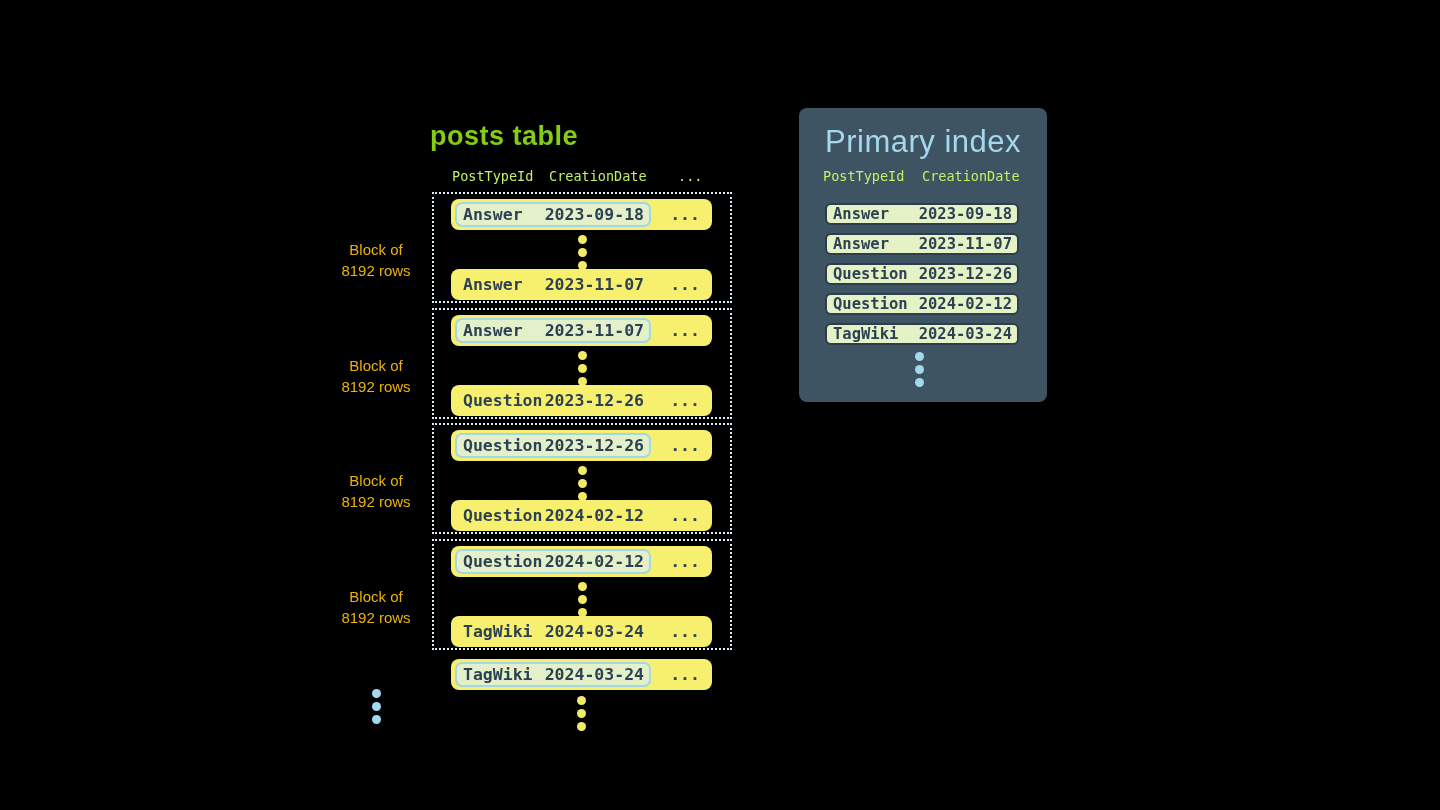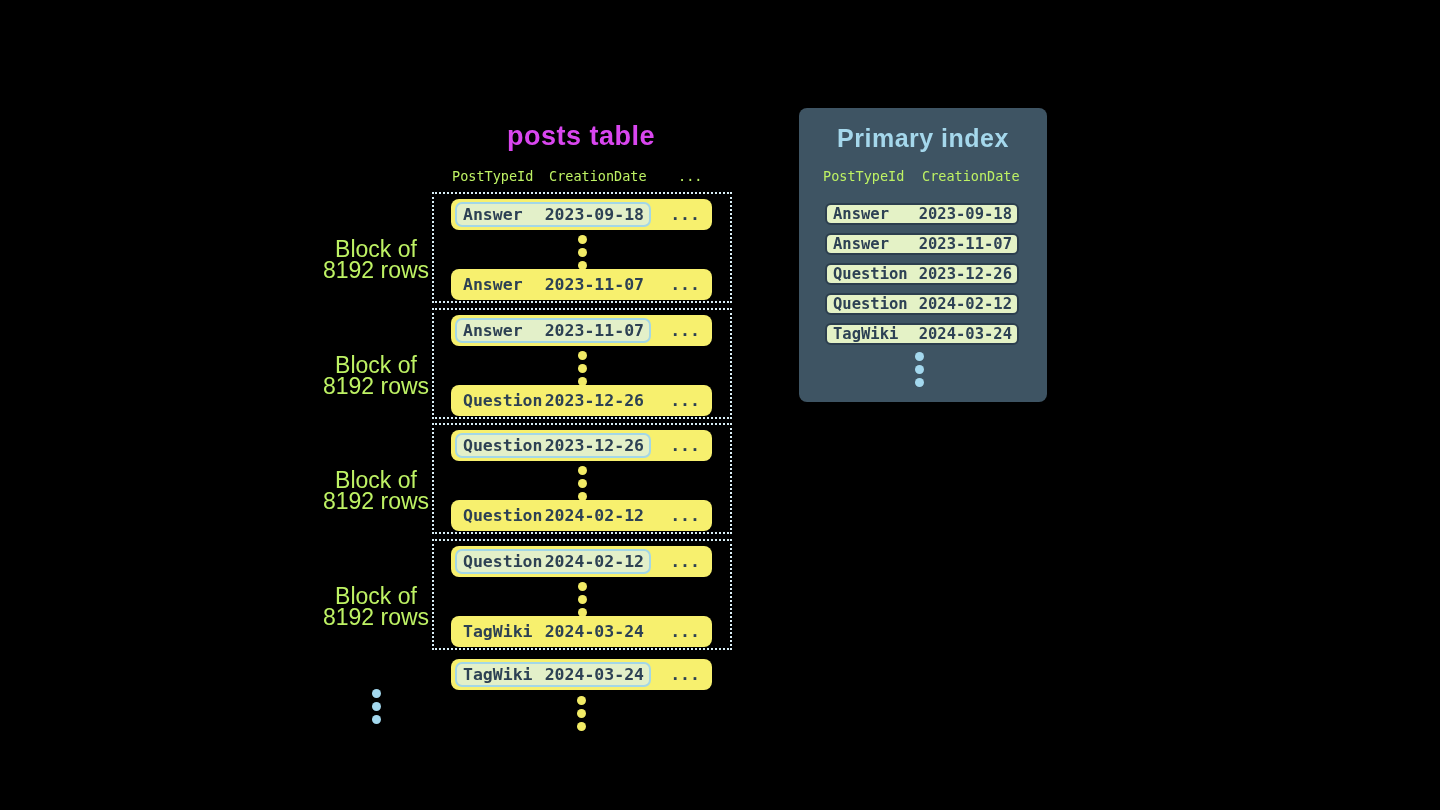--- a/index.html
+++ b/index.html
@@ -8,41 +8,41 @@
     position: relative;
     width: 1440px; height: 810px;
     background: #000;
     overflow: hidden;
     font-family: "Liberation Sans", sans-serif;
   }
 
   
   .pt-title {
     position: absolute; left: 430px; top: 121px; width: 302px;
-    text-align: center;
-    font-size: 27px; font-weight: 600; color: #d946ef;
+    text-align: left;
+    font-size: 27px; font-weight: 600; color: #84cc16;
     letter-spacing: 0.5px;
   }
   .pt-headers span, .pi-headers span {
     position: absolute;
     font-family: "DejaVu Sans Mono", monospace;
     font-size: 13.5px; color: #bef264; white-space: pre;
   }
   .pt-h1 { left: 452px; top: 168px; }
   .pt-h2 { left: 549px; top: 168px; }
   .pt-h3 { left: 678px; top: 168px; }
 
   .block {
     position: absolute; left: 432px; width: 300px; height: 111px;
     border: 2px dotted #d9eef6;
   }
   .block-label {
     position: absolute; left: 315px; width: 122px;
     text-align: center;
-    font-size: 23px; line-height: 21px; color: #bef264;
+    font-size: 15px; line-height: 21px; color: #eab308;
   }
   .prow {
     position: absolute; left: 17px; width: 261px; height: 31px;
     background: #f7f06e; border-radius: 8px;
   }
   .prow.abs { left: 451px; }  
   .prow .cell {
     position: absolute; left: 4px; top: 3px; width: 196px; height: 25px;
     display: flex; justify-content: space-between; align-items: center;
     padding: 0 5px 0 6px;
@@ -72,21 +72,21 @@
   .dot.blue   { background: #a3d8ee; }
 
   
   .panel {
     position: absolute; left: 799px; top: 108px; width: 248px; height: 294px;
     background: #3e5463; border-radius: 8px;
   }
   .pi-title {
     position: absolute; left: 0; top: 16px; width: 100%;
     text-align: center;
-    font-size: 25px; font-weight: 700; color: #a5d8ec;
+    font-size: 31px; font-weight: 400; color: #a5d8ec;
     letter-spacing: 0.5px;
   }
   .pi-h1 { left: 24px;  top: 60px; }
   .pi-h2 { left: 123px; top: 60px; }
   .pi-row {
     position: absolute; left: 26px; width: 194px; height: 22px;
     background: #e4f2c6;
     border: 2px solid #2c3e4e; border-radius: 6px;
     display: flex; justify-content: space-between; align-items: center;
     padding: 0 5px 0 6px;

